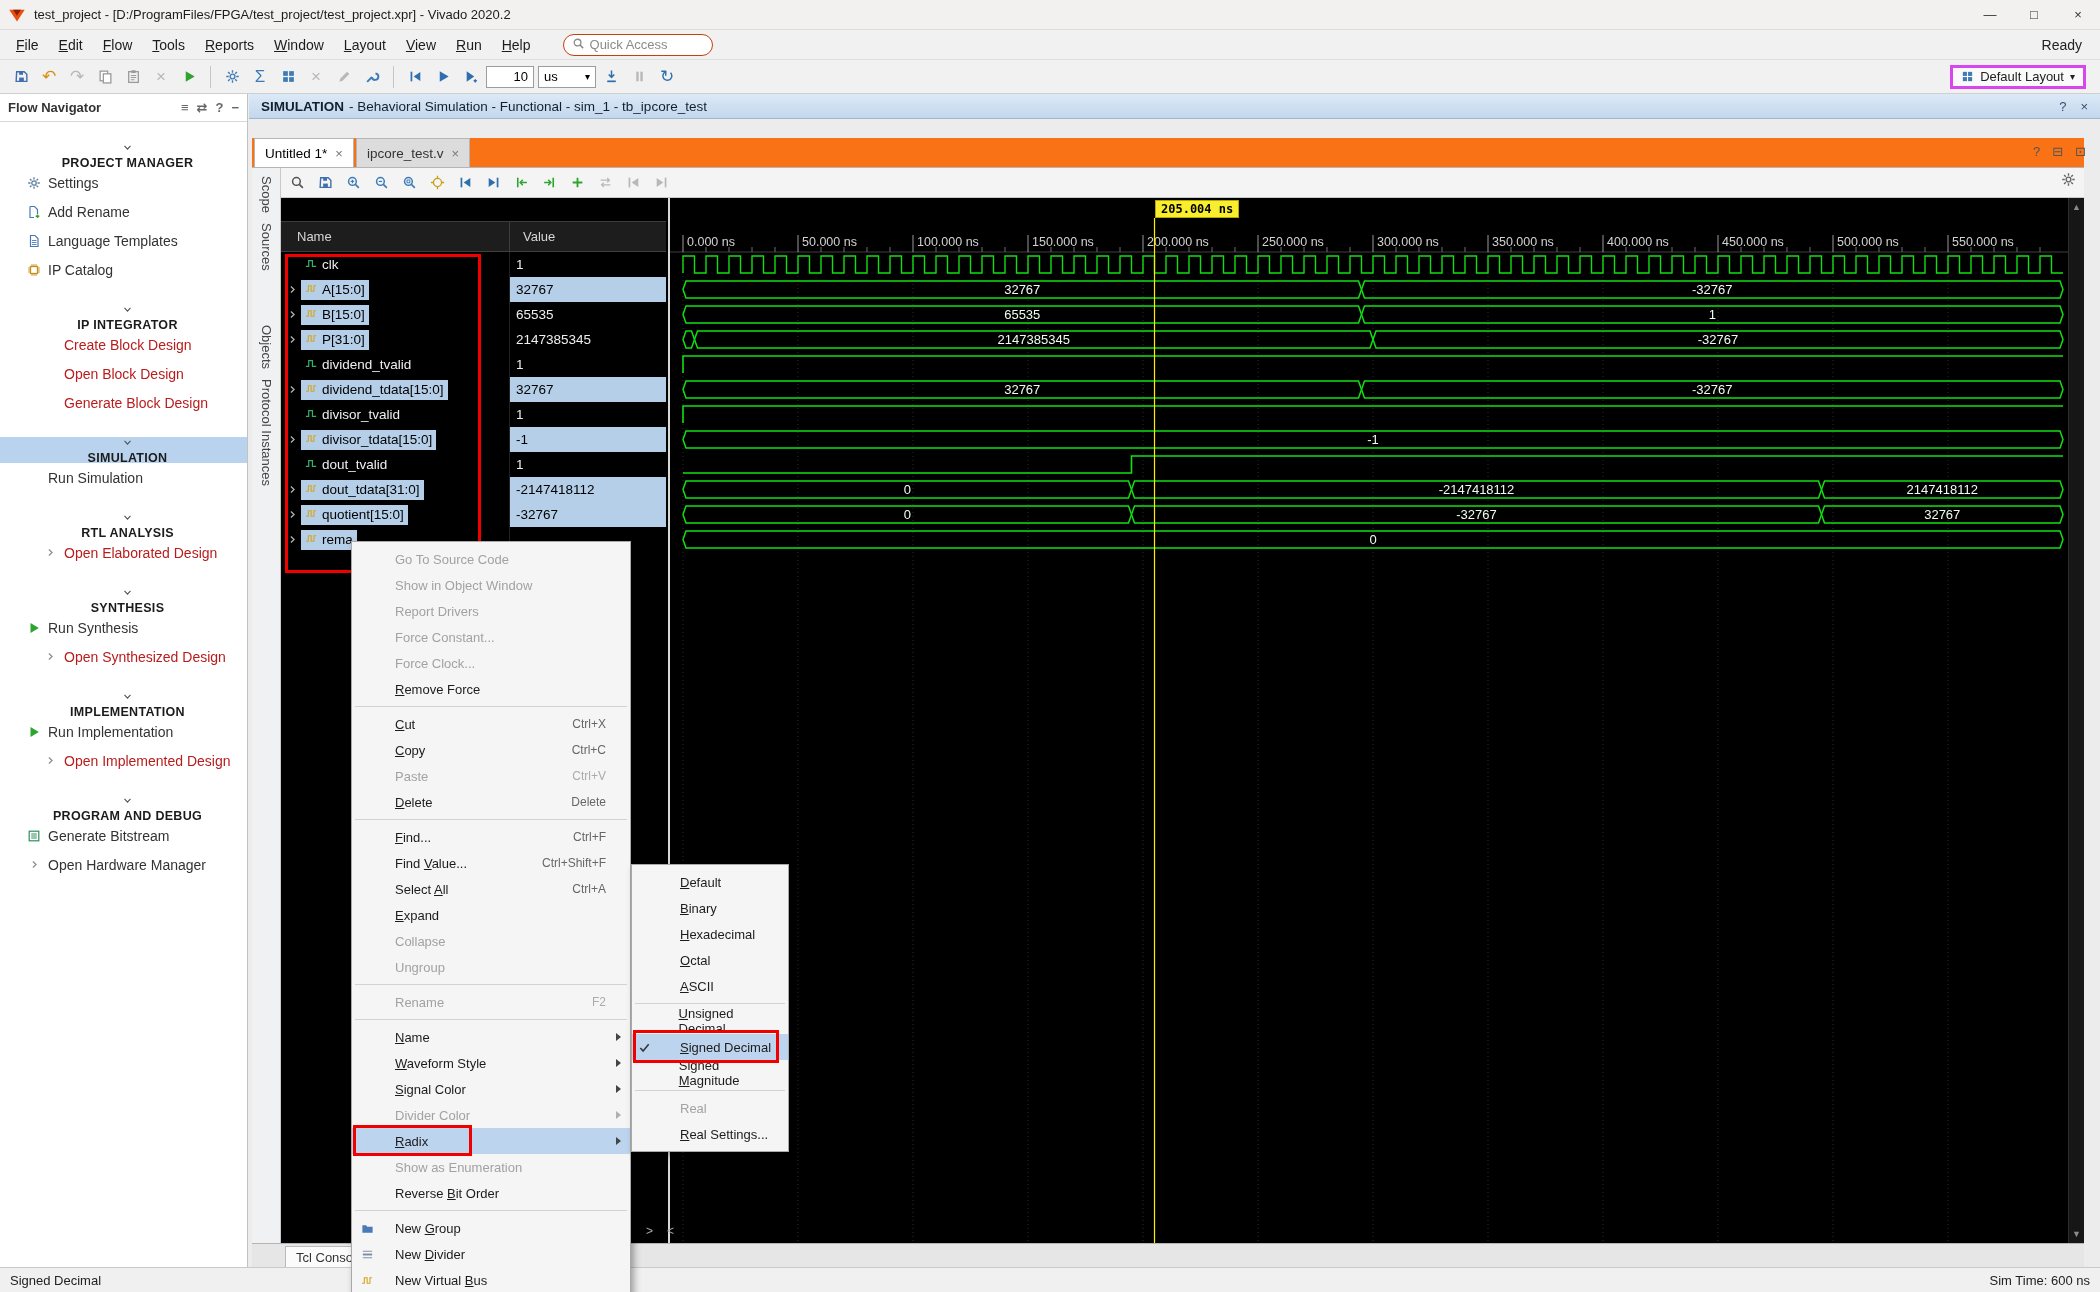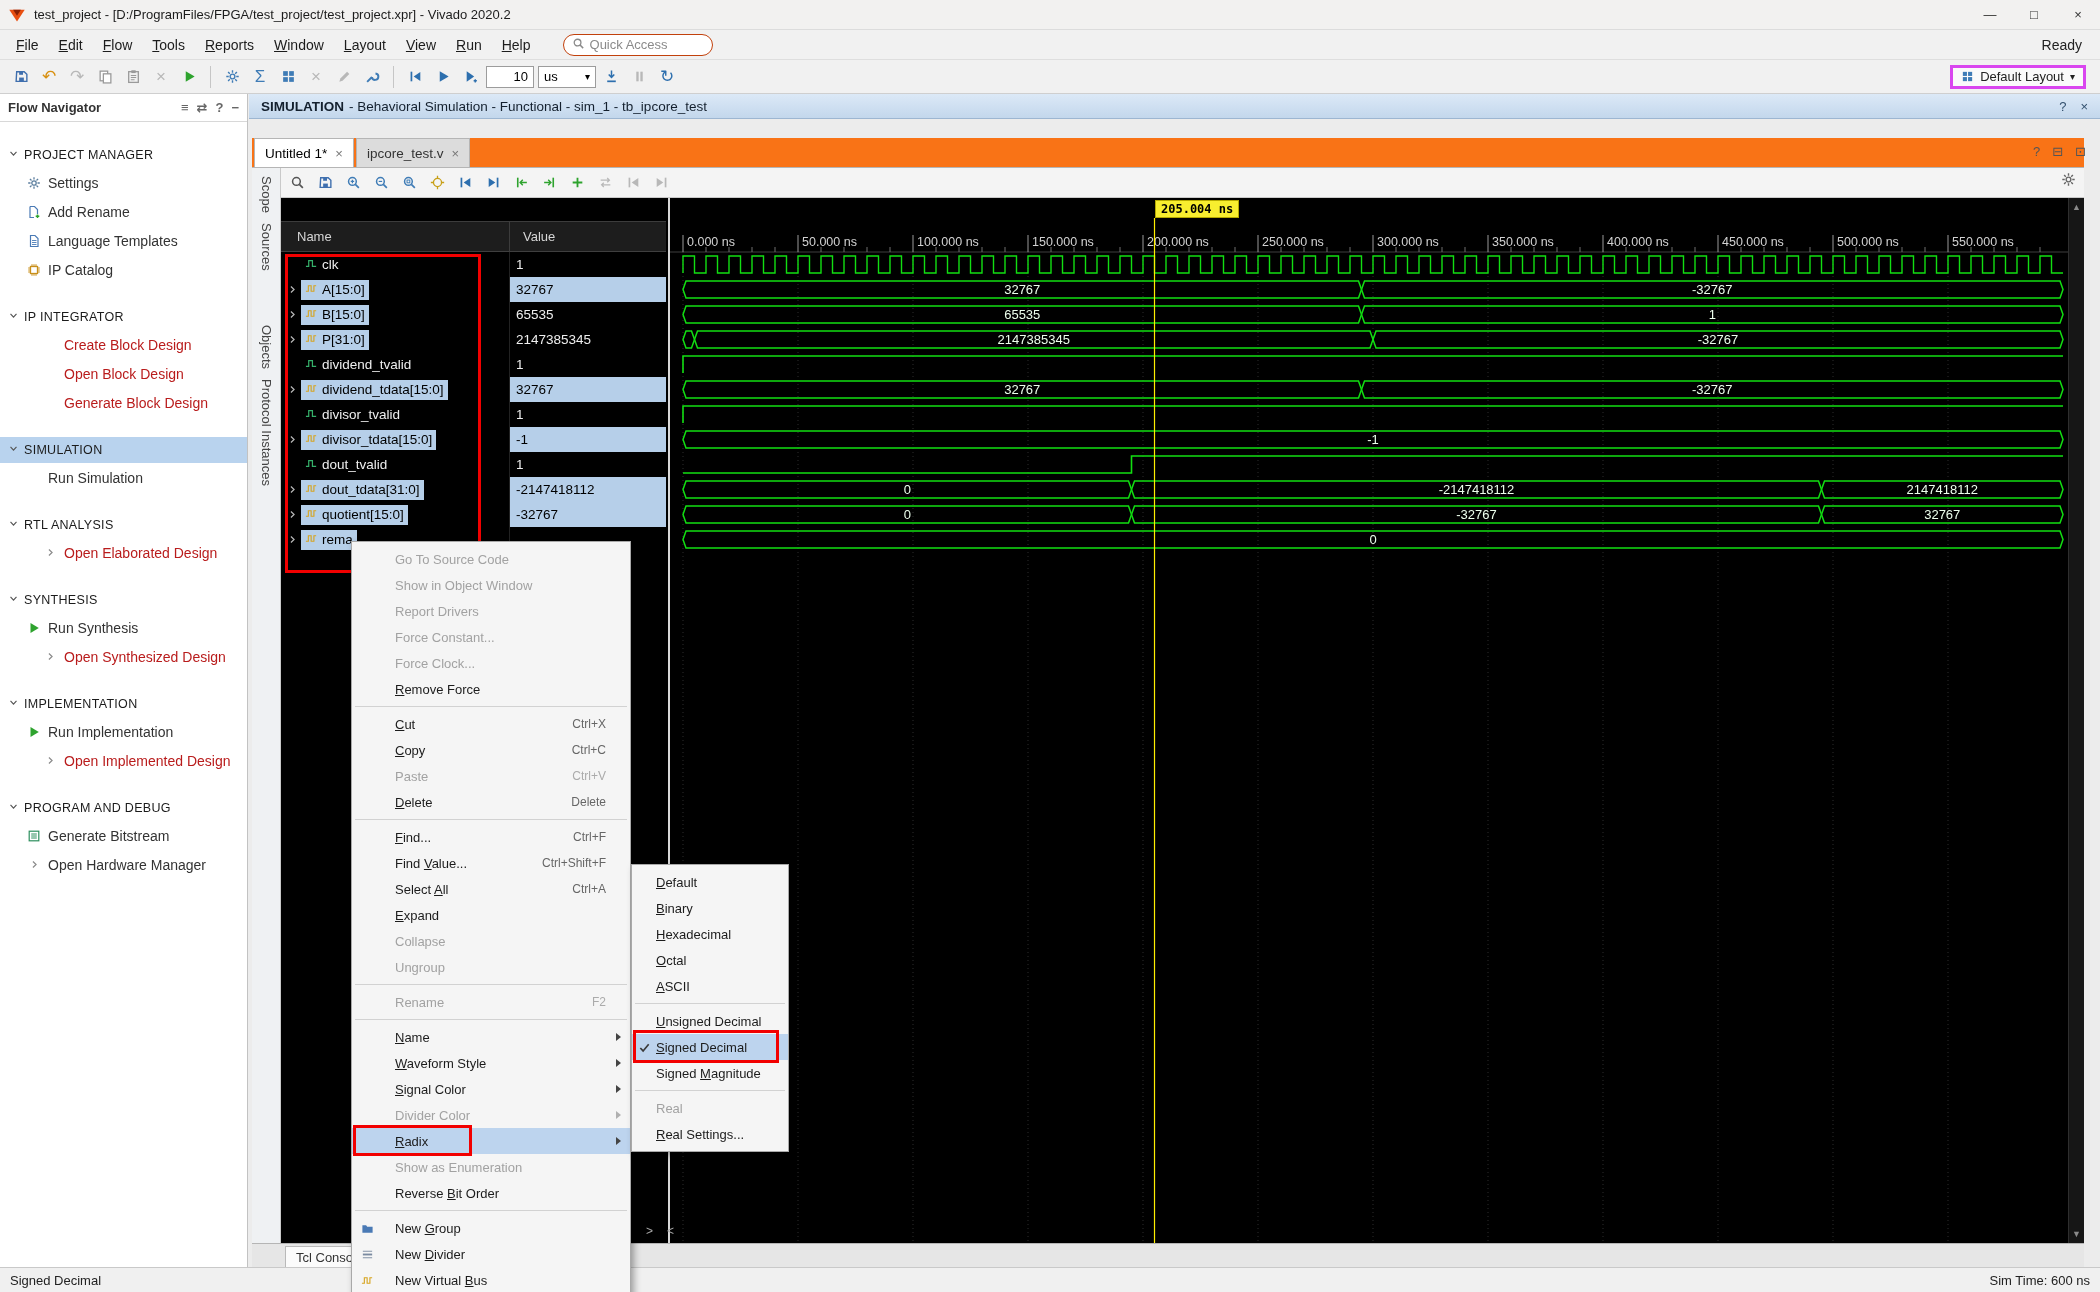--- a/index.html
+++ b/index.html
@@ -32,22 +32,22 @@
     display:inline-flex; align-items:center; justify-content:space-between; padding:0 5px; margin-left:2px; }
   .layoutsel { margin-left:auto; margin-right:14px; height:24px; border:3px solid #d946ef; background:#fafafa;
     display:flex; align-items:center; gap:6px; padding:0 8px; font-size:13px; color:#222; }
 
   
   .flownav { left:0; top:94px; width:248px; height:1173px; background:#ffffff; border-right:1px solid #c2c2c2; }
   .fnhead { height:28px; display:flex; align-items:center; padding:3px 8px; border-bottom:1px solid #d8d8d8;
     font-size:13px; font-weight:bold; color:#333; }
   .fnicons { margin-left:auto; display:flex; gap:8px; color:#666; font-size:13px; }
   .fsec { margin-top:20px; }
-  .fhead { height:26px; display:flex; align-items:center; padding-left:8px; gap:5px;
-    font-size:12.5px; font-weight:normal; color:#1b1b1b; letter-spacing:.3px; }
+  .fhead { height:26px; display:flex; align-items:center; padding-left:8px; 
+    font-size:12.5px; font-weight:bold; color:#1b1b1b; letter-spacing:.3px;flex-direction:column; }
   .fhead.fsel { background:#b9d3ee; }
   .fitem { height:29px; display:flex; align-items:center; padding-left:24px; gap:4px; font-size:14px; color:#333; }
   .fitem.fmuted { color:#b91c1c;padding-left:40px; }
   .fic { width:20px; display:flex; align-items:center; justify-content:center; }
 
   
   .simheader { left:249px; top:94px; width:1851px; height:25px;
     background:linear-gradient(#dce9f7,#c3d7ec); border-bottom:1px solid #9db6d1;
     display:flex; align-items:center; padding:0 12px; font-size:13.5px; color:#14202e; gap:5px; }
   .simheader .icons { margin-left:auto; display:flex; gap:14px; color:#33506e; font-size:13px; }
@@ -102,21 +102,21 @@
   .menu { position:absolute; background:#f5f5f5; border:1px solid #a9a9a9; box-shadow:3px 3px 7px rgba(0,0,0,.35);
     padding:4px 0; z-index:200; }
   .menu.sm { z-index:210; }
   .mitem2 { height:26px; display:flex; align-items:center; position:relative; font-size:13px; color:#1c1c1c;
     padding-right:10px; }
   .mitem2.dis { color:#a2a2a2; }
   .mitem2.hl { background:#bdd4ee; }
   .gut { width:30px; display:flex; align-items:center; justify-content:center; }
   .sm .gut { width:24px; }
   .cm .mlbl { margin-left:13px; }
-  .sm .mlbl { margin-left:0; }
+  .sm .mlbl { margin-left:24px; }
   .msc { margin-left:auto; padding-right:14px; color:#666; font-size:12px; }
   .dis .msc { color:#ababab; }
   .subarrow { position:absolute; right:9px; width:0; height:0; border-left:5px solid #444;
     border-top:4px solid transparent; border-bottom:4px solid transparent; }
   .dis .subarrow { border-left-color:#b0b0b0; }
   .redbox { position:absolute; border:3px solid #f20000; pointer-events:none; z-index:250; }
   .cm .redbox { left:1px; top:-3px; width:119px; height:31px; }
   .sm .redbox { left:1px; top:-4px; width:146px; height:33px; }
   .namesredbox { left:285px; top:254px; width:196px; height:319px; border:3px solid #f20000; z-index:60;
     pointer-events:none; }

